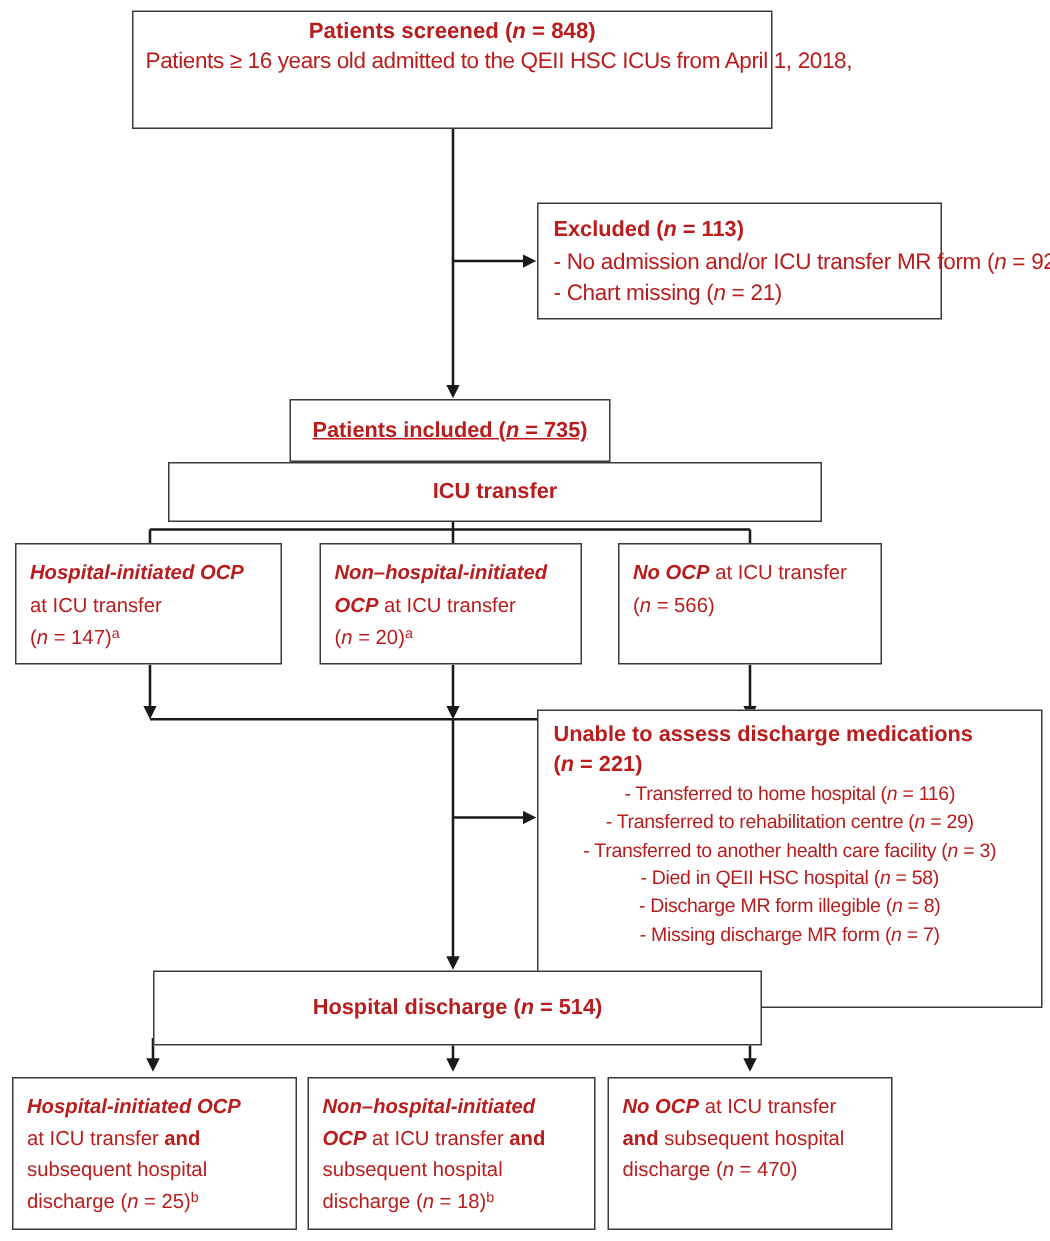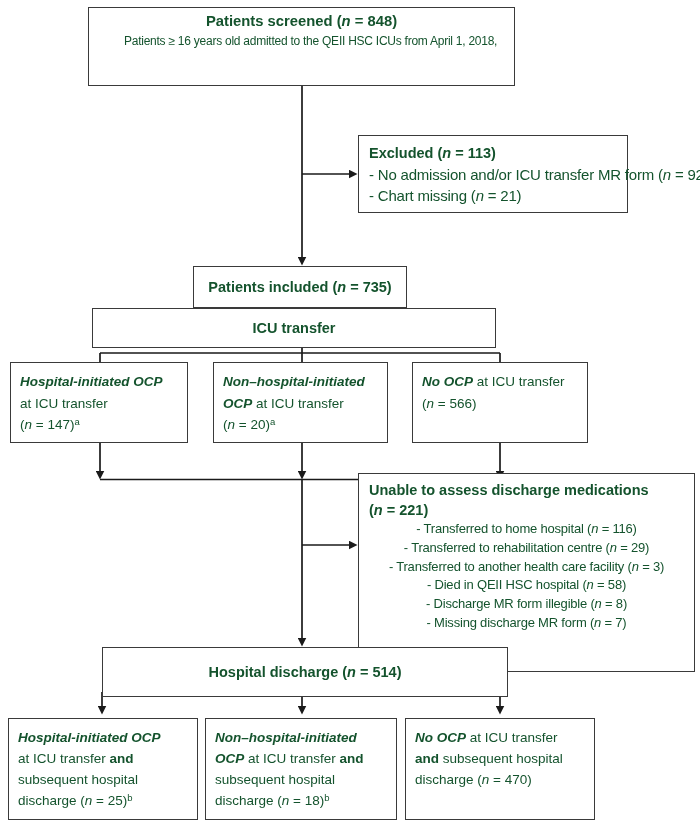--- a/index.html
+++ b/index.html
@@ -10,39 +10,39 @@
     font-family:"Liberation Sans","DejaVu Sans",sans-serif;
     color:#1a1a1a;
     overflow:hidden;
   }
   #connectors{position:absolute;left:0;top:0;width:700px;height:827px;}
   .node{
     position:absolute;
     background:#ffffff;
     border:1.5px solid #3a3a3a;
     box-sizing:border-box;
-    color:#14532d;
+    color:#b91c1c;
   }
   .line{white-space:nowrap;}
   .s-b{font-weight:bold;}
   .s-i{font-style:italic;}
   .s-bi{font-weight:bold;font-style:italic;}
   .s-sup{font-size:9.5px;position:relative;top:-4.5px;}
   
   #node-screened{left:88px;top:7px;width:427px;height:79px;padding:3px 8px;}
   #node-screened .ttl{text-align:center;font-weight:bold;font-size:14.8px;line-height:21px;}
-  #node-screened .bdy{font-size:12px;line-height:18px;letter-spacing:-0.25px;margin-left:27px;}
+  #node-screened .bdy{font-size:15px;line-height:18px;letter-spacing:-0.25px;}
   
   #node-excluded{left:358px;top:135px;width:270px;height:78px;padding:6px 10px;}
   #node-excluded .ttl{font-weight:bold;font-size:14.5px;line-height:22px;}
   #node-excluded .bdy{font-size:15px;line-height:21px;letter-spacing:-0.2px;}
   
   .center-bar{display:flex;align-items:center;justify-content:center;font-size:14.5px;}
-  #node-included{left:193px;top:266px;width:214px;height:42px;}
-  #bar-icu{left:92px;top:308px;width:404px;height:40px;font-weight:bold;justify-content:center;}
+  #node-included{left:193px;top:266px;width:214px;height:42px;text-decoration:underline;}
+  #bar-icu{left:112px;top:308px;width:436px;height:40px;font-weight:bold;justify-content:center;}
   #bar-discharge{left:102px;top:647px;width:406px;height:50px;}
   
   .small-node{padding:8px 9px;font-size:13.5px;}
   .small-node .bdy{line-height:21.5px;}
   #node-hi-ocp{left:10px;top:362px;width:178px;height:81px;}
   #node-nhi-ocp{left:213px;top:362px;width:175px;height:81px;}
   #node-no-ocp{left:412px;top:362px;width:176px;height:81px;}
   
   #node-unable{left:358px;top:473px;width:337px;height:199px;padding:6px 10px;}
   #node-unable .ttl{font-weight:bold;font-size:14.5px;line-height:20px;}

